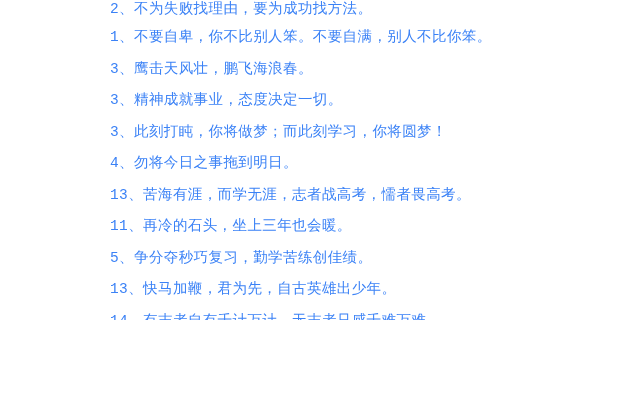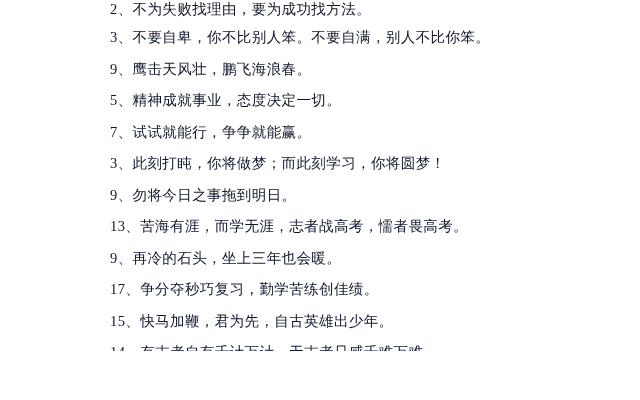--- a/index.html
+++ b/index.html
@@ -27,45 +27,44 @@
     left: 110px;
     top: 0px;
     right: 14px;
   }
   .line {
     font-size: 14.5px;
     line-height: 31.5px;
     height: 31.5px;
     white-space: nowrap;
     letter-spacing: 0.4px;
-    color: #0f172a;
-    font-family: Liberation Serif, serif;
+    color: #3b82f6;
+    font-family: Liberation Mono, monospace;
   }
   .line.first {
     height: 22px;
     line-height: 18px;
     overflow: hidden;
   }
   .line.last {
     overflow: hidden;
     height: 14px;
     line-height: 30px;
   }
 </style>
 </head>
 <body>
 
 <div class="page">
   <div class="doc-body">
     <div class="line first">2、不为失败找理由，要为成功找方法。</div>
-    <div class="line">3、不要自卑，你不比别人笨。不要自满，别人不比你笨。</div>
-    <div class="line">9、鹰击天风壮，鹏飞海浪春。</div>
-    <div class="line">5、精神成就事业，态度决定一切。</div>
-    <div class="line">7、试试就能行，争争就能赢。</div>
+    <div class="line">1、不要自卑，你不比别人笨。不要自满，别人不比你笨。</div>
+    <div class="line">3、鹰击天风壮，鹏飞海浪春。</div>
+    <div class="line">3、精神成就事业，态度决定一切。</div>
     <div class="line">3、此刻打盹，你将做梦；而此刻学习，你将圆梦！</div>
-    <div class="line">9、勿将今日之事拖到明日。</div>
+    <div class="line">4、勿将今日之事拖到明日。</div>
     <div class="line">13、苦海有涯，而学无涯，志者战高考，懦者畏高考。</div>
-    <div class="line">9、再冷的石头，坐上三年也会暖。</div>
-    <div class="line">17、争分夺秒巧复习，勤学苦练创佳绩。</div>
-    <div class="line">15、快马加鞭，君为先，自古英雄出少年。</div>
+    <div class="line">11、再冷的石头，坐上三年也会暖。</div>
+    <div class="line">5、争分夺秒巧复习，勤学苦练创佳绩。</div>
+    <div class="line">13、快马加鞭，君为先，自古英雄出少年。</div>
     <div class="line last">14、有志者自有千计万计，无志者只感千难万难。</div>
   </div>
 </div>
 
 </body></html>

